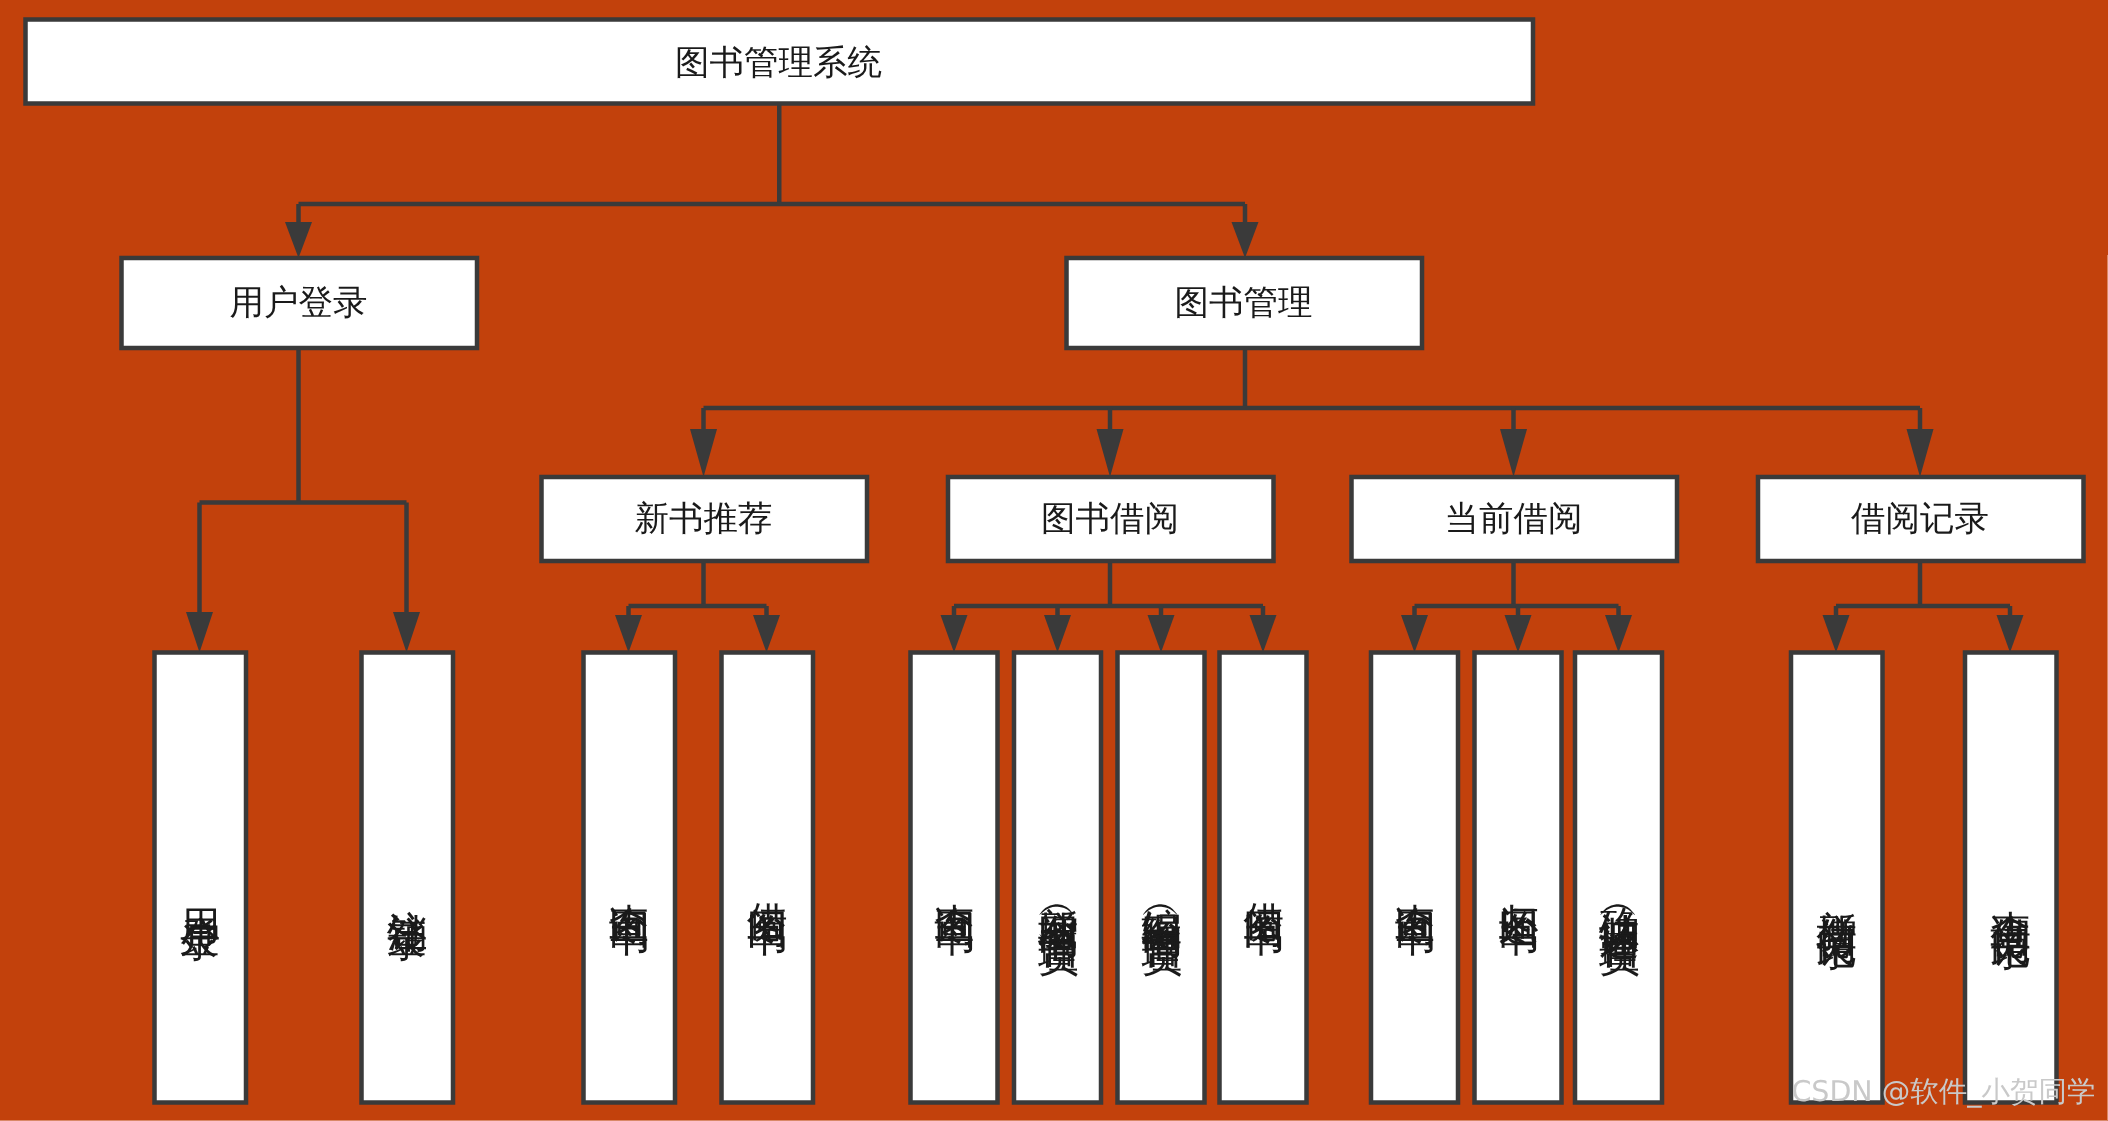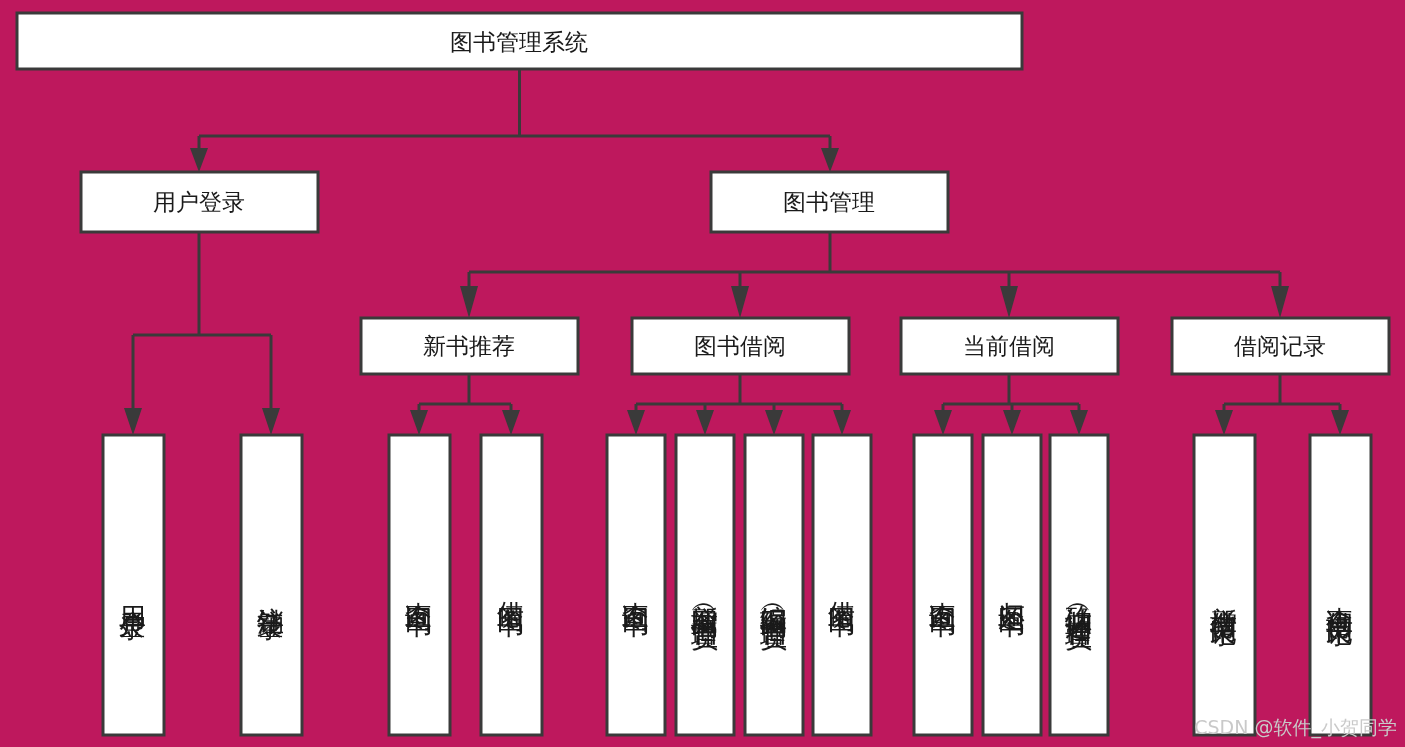--- a/index.html
+++ b/index.html
@@ -10,21 +10,21 @@
   body {
     width: 1405px;
     height: 747px;
     font-family: "DejaVu Sans", "Liberation Sans", sans-serif;
     overflow: hidden;
   }
   #diagram-root {
     position: relative;
     width: 1405px;
     height: 747px;
-    background: #be185d;
+    background: #c2410c;
   }
   svg.diagram-canvas {
     position: absolute;
     left: 0;
     top: 0;
     width: 1405px;
     height: 747px;
   }
   .node-box {
     fill: #ffffff;

